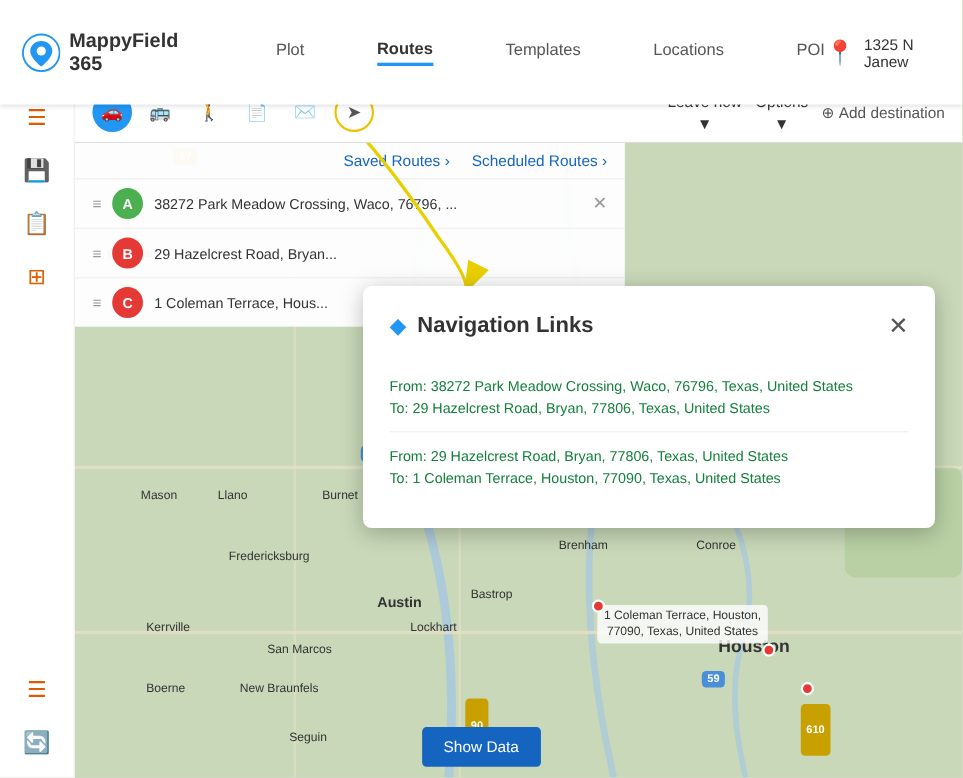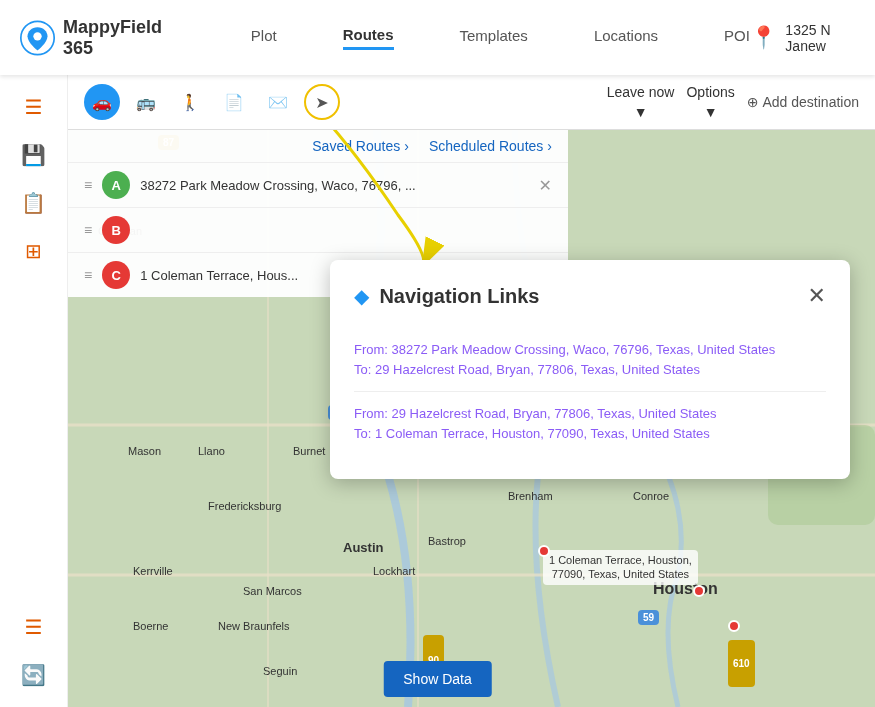--- a/index.html
+++ b/index.html
@@ -2,21 +2,21 @@
 <html><head>
   <meta charset="utf-8">
   <style>
     * { box-sizing: border-box; margin: 0; padding: 0; }
     body { font-family: Arial, sans-serif; width: 875px; height: 707px; overflow: hidden; position: relative; background: #e8e0d8; }
 
     
     .top-nav {
       position: absolute;
       top: 0; left: 0; right: 0;
-      height: 75px;
+      height: 95px;
       background: #fff;
       display: flex;
       align-items: center;
       padding: 0 20px;
       z-index: 100;
       box-shadow: 0 2px 4px rgba(0,0,0,0.1);
     }
     .logo-area {
       display: flex;
       align-items: center;
@@ -300,21 +300,21 @@
       color: #555;
       line-height: 1;
     }
     .nav-link-item {
       padding: 12px 0;
       border-bottom: 1px solid #eee;
     }
     .nav-link-item:last-child { border-bottom: none; }
     .nav-link-from, .nav-link-to {
       font-size: 13px;
-      color: #8b5cf6;
+      color: #15803d;
       line-height: 1.5;
       cursor: pointer;
     }
 
     
     .show-data-btn {
       position: absolute;
       bottom: 10px;
       left: 50%;
       transform: translateX(-50%);
@@ -480,20 +480,21 @@
   </div>
   <div class="route-item">
     <span class="drag-handle">≡</span>
     <span class="stop-badge a">A</span>
     <input class="route-input" value="38272 Park Meadow Crossing, Waco, 76796, ..." style="">
     <button class="close-btn">✕</button>
   </div>
   <div class="route-item">
     <span class="drag-handle">≡</span>
     <span class="stop-badge b">B</span>
+    <input class="route-input" value="29 Hazelcrest Road, Bryan..." style="">
   </div>
   <div class="route-item">
     <span class="drag-handle">≡</span>
     <span class="stop-badge c">C</span>
     <input class="route-input" value="1 Coleman Terrace, Hous..." style="">
   </div>
 </div>
 
 <svg class="arrow-svg" viewBox="0 0 807 632">
   <defs>

